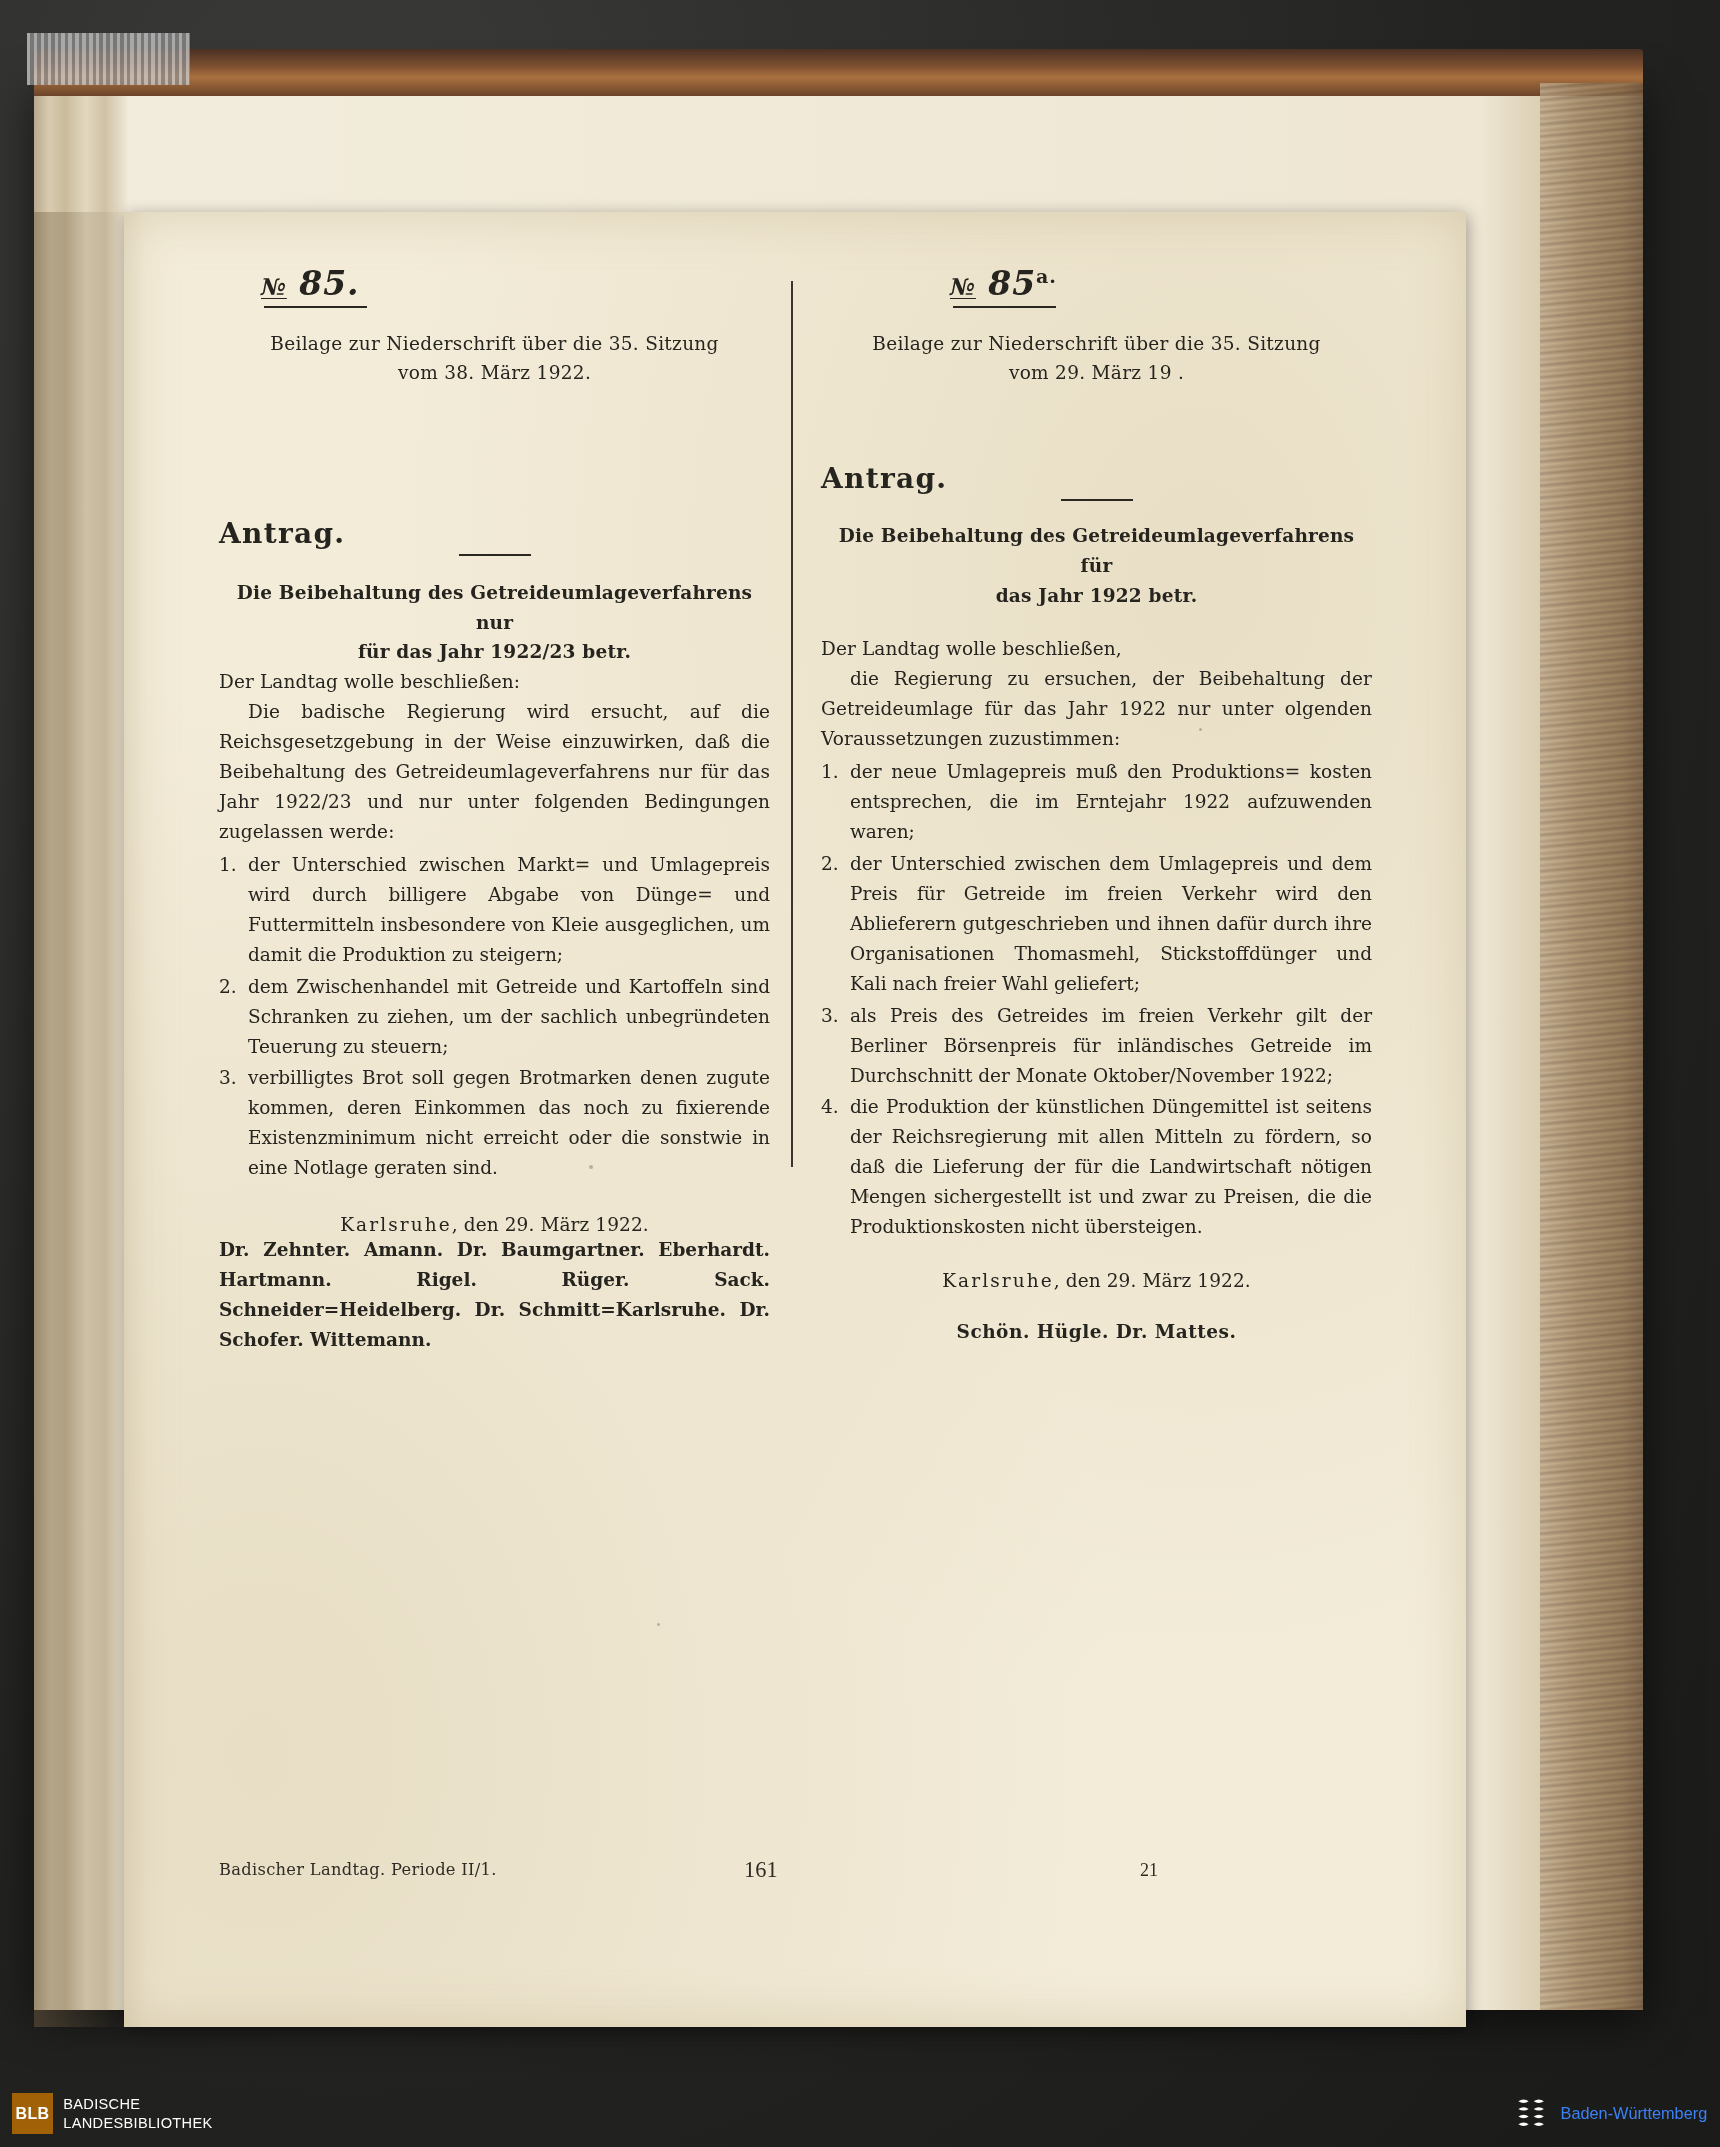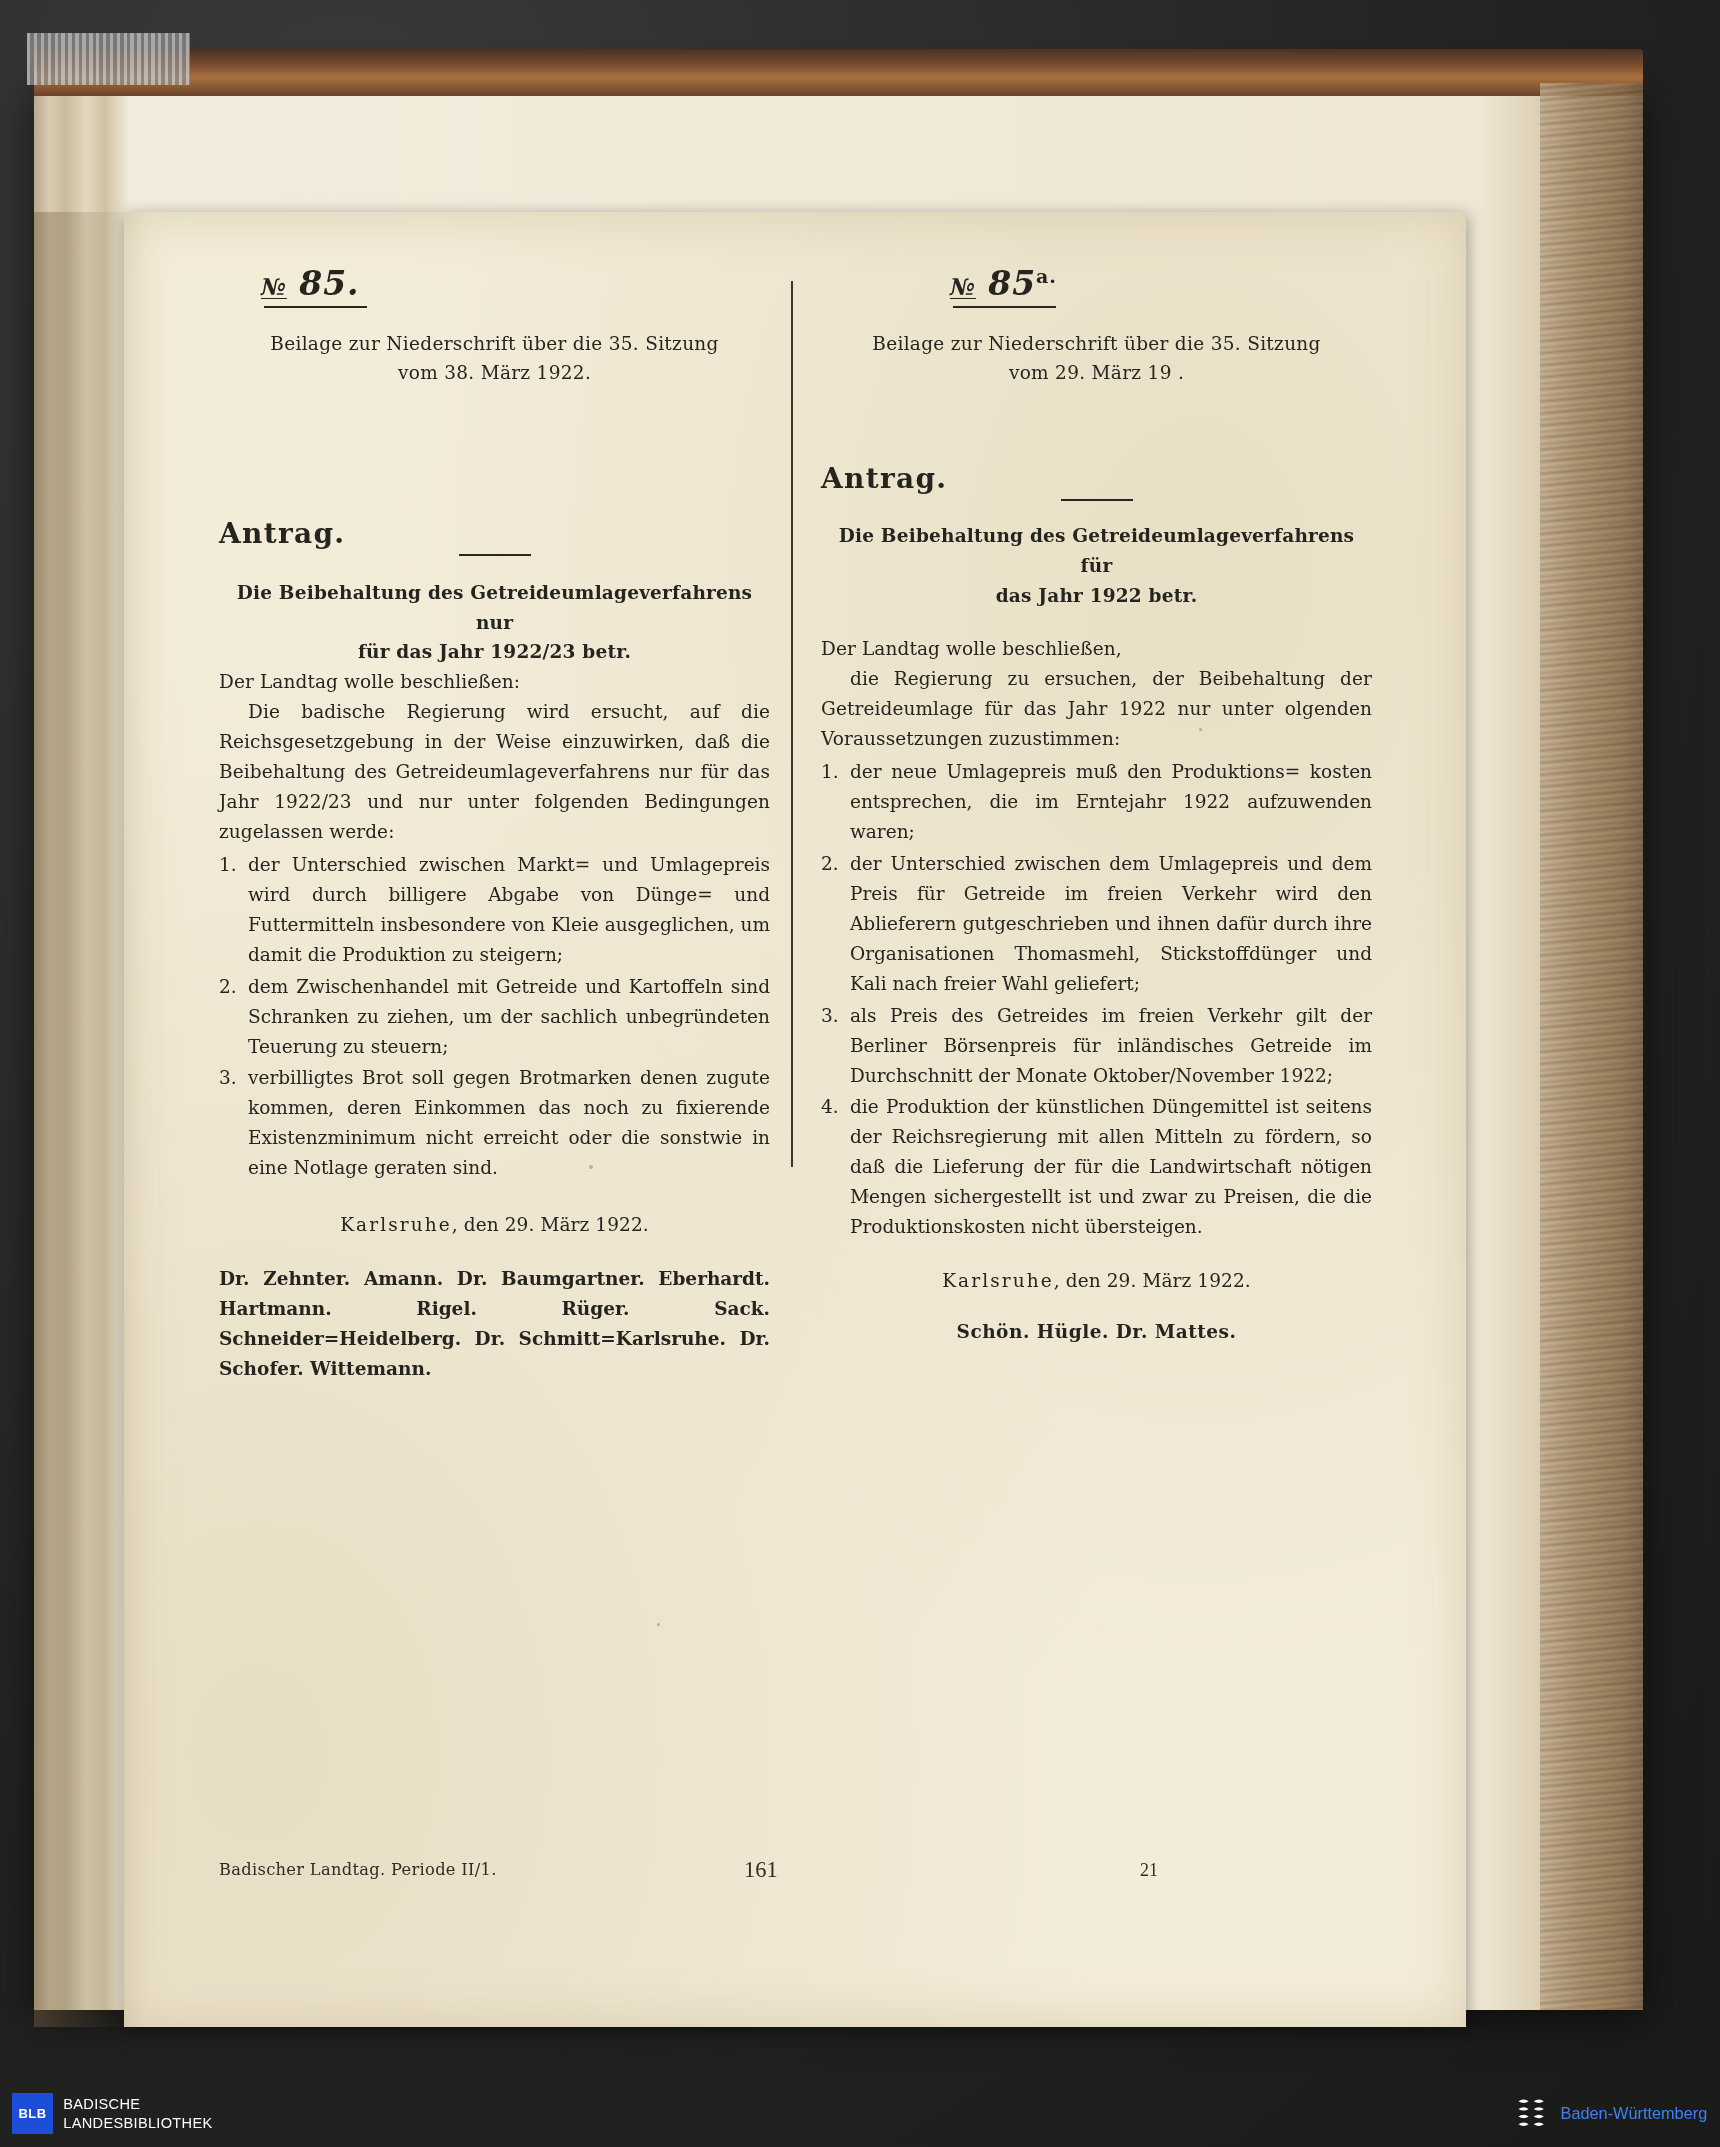--- a/index.html
+++ b/index.html
@@ -228,25 +228,25 @@
   #logo-left {
     position: absolute;
     left: 12px;
     bottom: 13.8px;
     display: flex;
     align-items: center;
     gap: 10.3px;
   }
   #logo-left .badge {
     width: 41px; height: 41px;
-    background: #1d4ed8;
+    background: #a16207;
     color: #ffffff;
     font-family: "Liberation Sans", sans-serif;
     font-weight: bold;
-    font-size: 13px;
+    font-size: 16px;
     display: flex; align-items: center; justify-content: center;
     letter-spacing: 0.4px;
   }
   #logo-left .ltext {
     color: #ffffff;
     font-family: "Liberation Sans", sans-serif;
     font-size: 14.6px;
     line-height: 1.25;
     letter-spacing: 0.3px;
   }
@@ -327,21 +327,21 @@
         <li>
           <span class="mark">3.</span>
           <span>verbilligtes Brot soll gegen Brotmarken denen zugute kommen, deren Einkommen das noch zu fixierende Existenzminimum nicht erreicht oder die sonstwie in eine Notlage geraten sind.</span>
         </li>
       </ol>
 
       <div class="place" style="margin-top:31px;">
         <span class="spaced">Karlsruhe</span><span>, den 29. März 1922.</span>
       </div>
 
-      <div class="signers" style="margin-top:29px;">Dr. Zehnter. Amann. Dr. Baumgartner. Eberhardt. Hartmann. Rigel. Rüger. Sack. Schneider=Heidelberg. Dr. Schmitt=Karlsruhe. Dr. Schofer. Wittemann.</div>
+      <div class="signers" style="">Dr. Zehnter. Amann. Dr. Baumgartner. Eberhardt. Hartmann. Rigel. Rüger. Sack. Schneider=Heidelberg. Dr. Schmitt=Karlsruhe. Dr. Schofer. Wittemann.</div>
     </div>
 
     <div class="column" id="col-right">
 
       <div style="margin-left:129px;">
         <div class="num-head">
           <span class="np">№</span>
           <span>85</span><span class="sup">a.</span>
         </div>
         <div class="head-rule" style="margin-left:3.4px;"></div>

